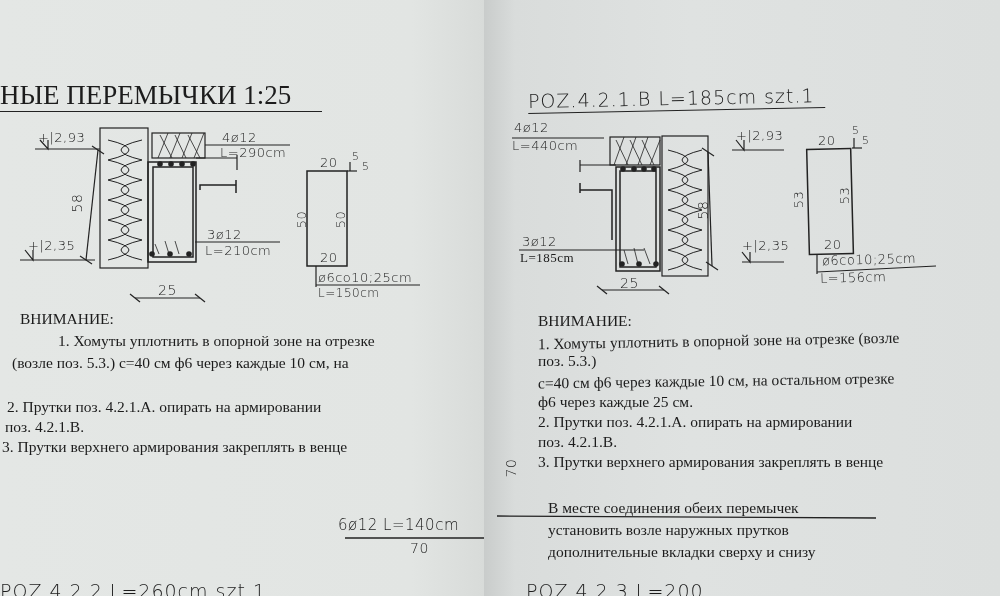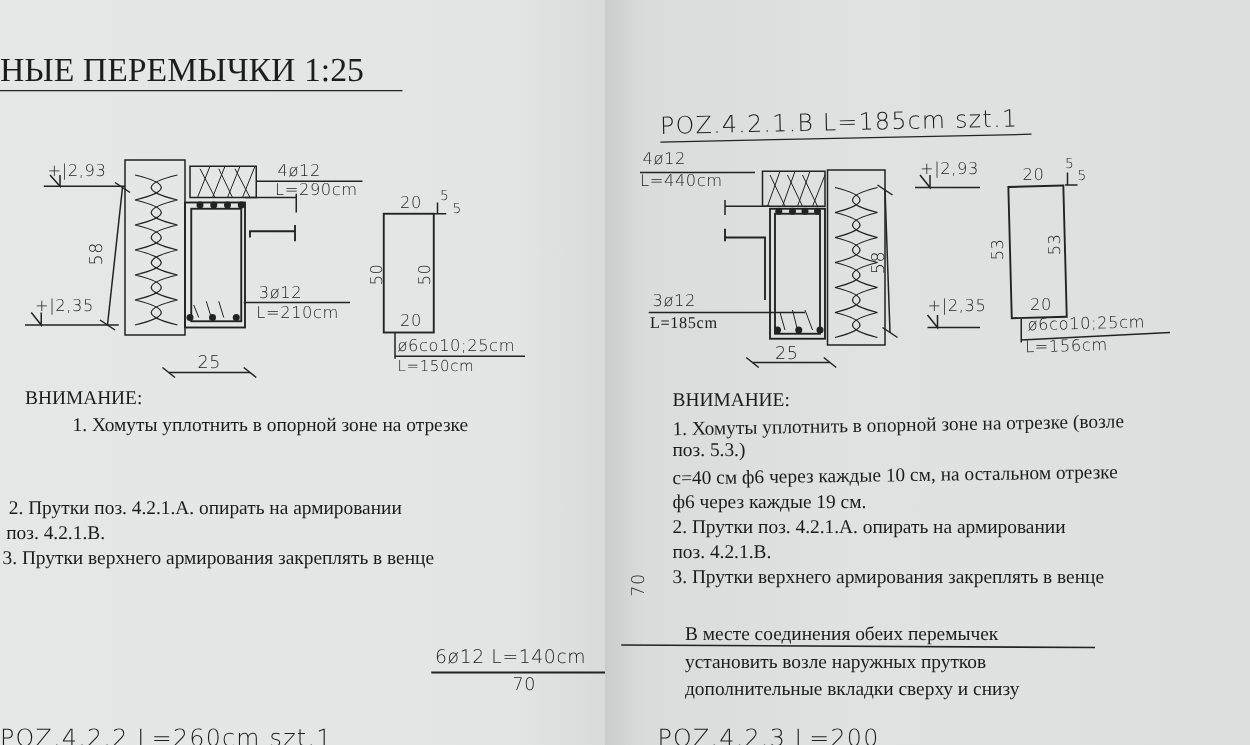--- a/index.html
+++ b/index.html
@@ -2,21 +2,21 @@
 <html><head>
 <meta charset="utf-8">
 <style>
   html,body{margin:0;padding:0;}
   body{width:1000px;height:596px;overflow:hidden;position:relative;background:#d9dcda;font-family:"Liberation Serif",serif;color:#1c1c1c;}
   .page{position:absolute;top:0;height:596px;}
   #page-left{left:0;width:484px;background:linear-gradient(90deg,#e4e7e5 0%,#e2e5e3 85%,#d8dbd9 100%);}
   #page-right{left:484px;width:516px;background:linear-gradient(90deg,#c9cccb 0%,#d9dcdb 6%,#dfe2e1 40%,#dcdfde 100%);}
   .abs{position:absolute;white-space:nowrap;}
   .cad{font-family:"DejaVu Sans",sans-serif;font-weight:300;letter-spacing:0.5px;}
-  .title{font-family:"Liberation Serif",serif;font-size:27px;}
+  .title{font-family:"Liberation Serif",serif;font-size:27px;margin-top:39px;}
   .poz{font-size:19px;letter-spacing:1px;}
   .note{font-size:15.5px;line-height:21px;}
   svg{position:absolute;left:0;top:0;overflow:visible;}
 </style>
 </head>
 <body>
 
 <div class="page" id="page-left">
   <div class="abs title" style="left:0;top:40px;width:322px;border-bottom:1.5px solid #222;line-height:32px;">НЫЕ ПЕРЕМЫЧКИ 1:25</div>
 
@@ -82,31 +82,32 @@
   <div class="abs cad" style="left:352px;top:150px;font-size:11px;">5</div>
   <div class="abs cad" style="left:362px;top:160px;font-size:11px;">5</div>
   <div class="abs cad" style="left:293px;top:212px;font-size:13px;transform:rotate(-90deg);">50</div>
   <div class="abs cad" style="left:332px;top:212px;font-size:13px;transform:rotate(-90deg);">50</div>
   <div class="abs cad" style="left:320px;top:250px;font-size:13px;">20</div>
   <div class="abs cad" style="left:318px;top:270px;font-size:13px;">ø6co10;25cm</div>
   <div class="abs cad" style="left:318px;top:286px;font-size:12px;">L=150cm</div>
 
   <div class="abs note" style="left:20px;top:308px;">ВНИМАНИЕ:</div>
   <div class="abs note" style="left:16px;top:330px;margin-left:42px;">1. Хомуты уплотнить в опорной зоне на отрезке</div>
+  <div class="abs note" style="left:12px;top:352px;">(возле поз. 5.3.) с=40 см ф6 через каждые 10 см, на</div>
   <div class="abs note" style="left:7px;top:396px;">2. Прутки поз. 4.2.1.А. опирать на армировании</div>
   <div class="abs note" style="left:5px;top:416px;">поз. 4.2.1.В.</div>
   <div class="abs note" style="left:2px;top:436px;">3. Прутки верхнего армирования закреплять в венце</div>
 
   <svg width="484" height="596">
     <g stroke="#222" fill="none" stroke-width="1.6">
       <line x1="345" y1="538" x2="497" y2="538"></line>
       <line x1="497" y1="395" x2="497" y2="538"></line>
     </g>
   </svg>
-  <div class="abs cad" style="left:348px;top:516px;font-size:15px;">6ø12  L=140cm</div>
+  <div class="abs cad" style="left:338px;top:516px;font-size:15px;">6ø12  L=140cm</div>
   <div class="abs cad" style="left:410px;top:540px;font-size:14px;">70</div>
 
   <div class="abs cad" style="left:0;top:580px;font-size:19px;letter-spacing:1px;">POZ.4.2.2   L=260cm  szt.1</div>
 </div>
 
 <div class="page" id="page-right">
   <div class="abs cad poz" style="left:44px;top:86px;border-bottom:1.5px solid #222;line-height:24px;padding-right:10px;transform:rotate(-1.2deg);">POZ.4.2.1.B  L=185cm  szt.1</div>
 
   <svg width="516" height="310">
     <g stroke="#222" fill="none" stroke-width="1.2">
@@ -170,21 +171,21 @@
   <div class="abs cad" style="left:306px;top:192px;font-size:13px;transform:rotate(-90deg);">53</div>
   <div class="abs cad" style="left:352px;top:188px;font-size:13px;transform:rotate(-90deg);">53</div>
   <div class="abs cad" style="left:340px;top:237px;font-size:13px;">20</div>
   <div class="abs cad" style="left:338px;top:252px;font-size:13px;transform:rotate(-1.5deg);">ø6co10;25cm</div>
   <div class="abs cad" style="left:336px;top:270px;font-size:13px;transform:rotate(-1.5deg);">L=156cm</div>
 
   <div class="abs note" style="left:54px;top:310px;">ВНИМАНИЕ:</div>
   <div class="abs note" style="left:54px;top:330px;transform:rotate(-1deg);">1. Хомуты уплотнить в опорной зоне на отрезке (возле</div>
   <div class="abs note" style="left:54px;top:350px;">поз. 5.3.)</div>
   <div class="abs note" style="left:54px;top:370px;transform:rotate(-0.8deg);">с=40 см ф6 через каждые 10 см, на остальном отрезке</div>
-  <div class="abs note" style="left:54px;top:391px;">ф6 через каждые 19 см.</div>
+  <div class="abs note" style="left:54px;top:391px;">ф6 через каждые 25 см.</div>
   <div class="abs note" style="left:54px;top:411px;">2. Прутки поз. 4.2.1.А. опирать на армировании</div>
   <div class="abs note" style="left:54px;top:431px;">поз. 4.2.1.В.</div>
   <div class="abs note" style="left:54px;top:451px;">3. Прутки верхнего армирования закреплять в венце</div>
 
   <svg width="516" height="596">
     <line x1="13" y1="516" x2="392" y2="518" stroke="#222" stroke-width="1.3"></line>
   </svg>
   <div class="abs cad" style="left:18px;top:460px;font-size:14px;transform:rotate(-90deg);">70</div>
   <div class="abs note" style="left:64px;top:519px;">установить возле наружных прутков</div>
   <div class="abs note" style="left:64px;top:497px;">В месте соединения обеих перемычек</div>

